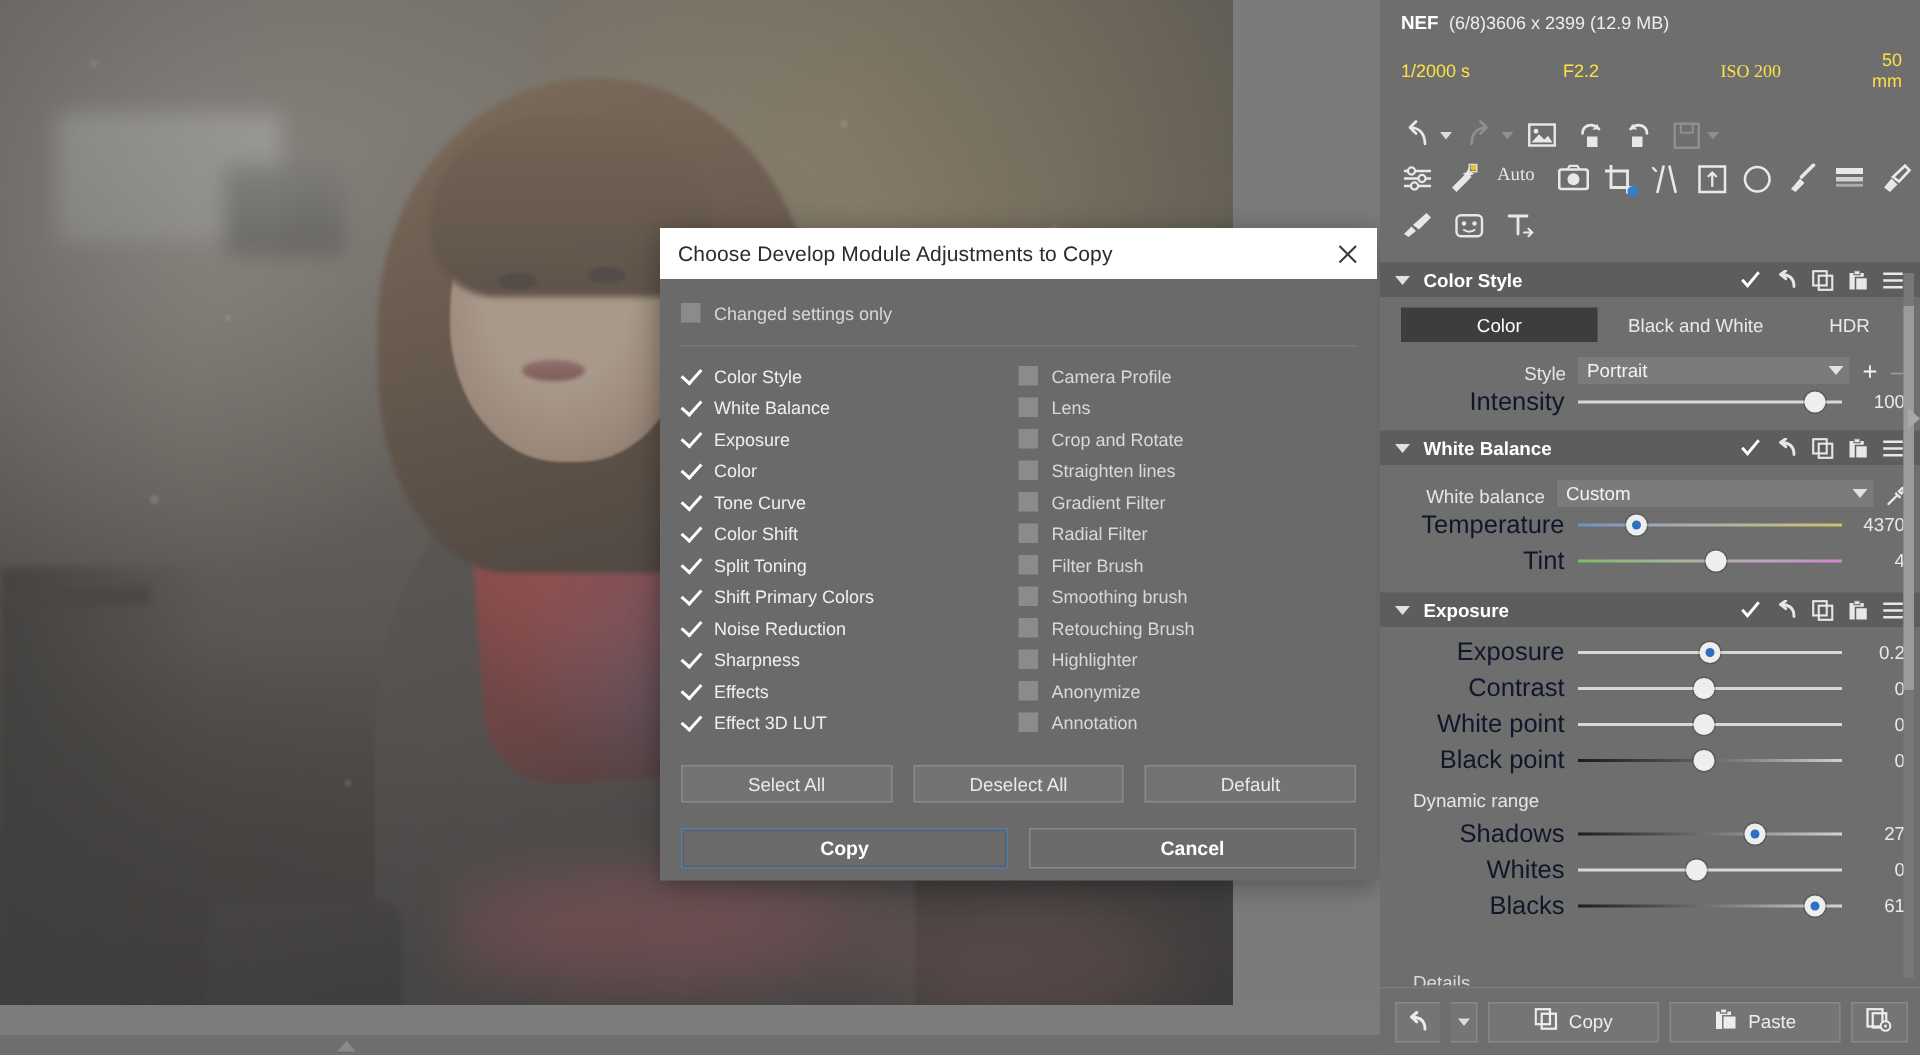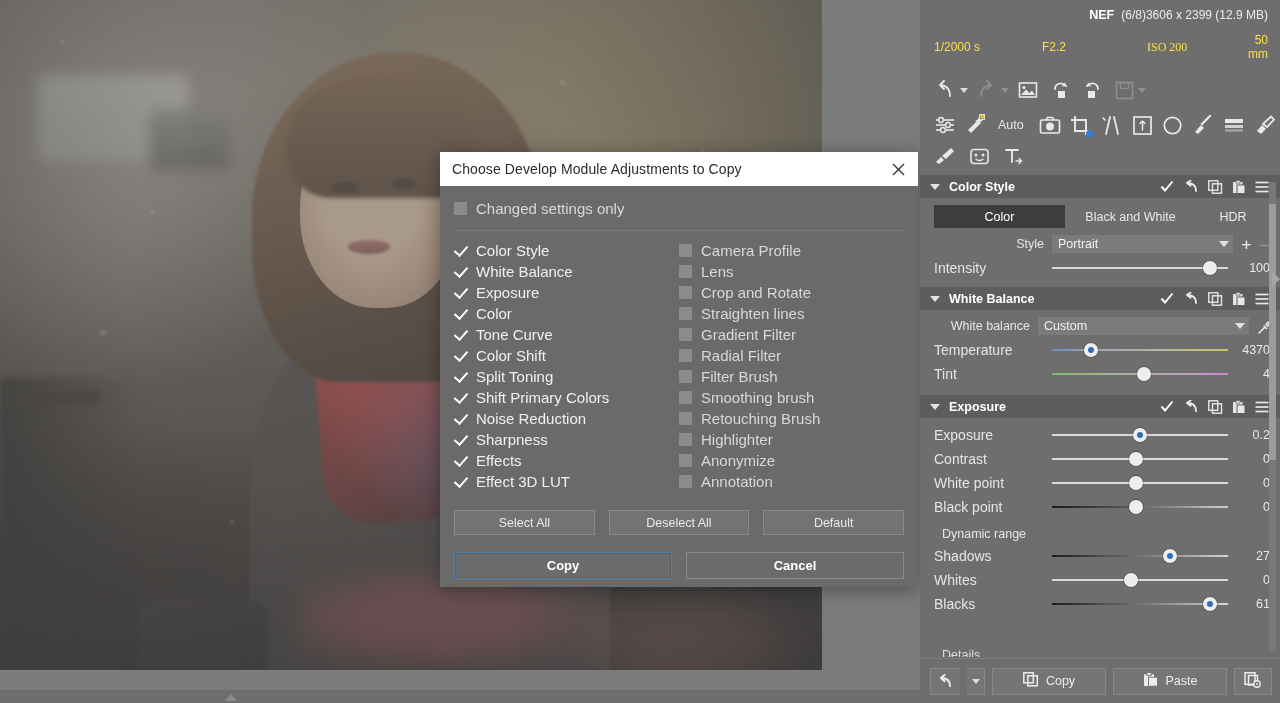--- a/index.html
+++ b/index.html
@@ -177,21 +177,21 @@
     position: relative;
   }
   .cb.off { background: #8b8b8b; }
   .cb.on { background: transparent; }
   .cb.on::after {
     content: "";
     position: absolute; left: 3px; top: -1px; width: 6px; height: 11px;
     border: solid #ffffff; border-width: 0 2px 2px 0;
     transform: rotate(42deg);
   }
-  .chk-label { font-size: 15px; color: #f0f0f0; white-space: nowrap; }
+  .chk-label { font-size: 12px; color: #f0f0f0; white-space: nowrap; }
   .chk-label.dim { color: #d8d8d8; }
 
   #changed-row { margin-bottom: 11px; }
   #modal-sep { height: 1px; background: #7a7a7a; margin: 0 0 9px 0; }
   #cols { display: flex; }
   #col-left { width: 232px; }
   #col-right { width: 232px; }
 
   #btn-row-1 {
     display: flex; gap: 14px; padding: 18px 14px 0 14px;
@@ -211,21 +211,21 @@
   }
   .btn-main.primary { border: 1px solid #4f7dab; box-shadow: inset 0 0 0 1px #5e5e5e; }
 
   
   #sidebar {
     position: absolute; right: 0; top: 0; width: 360px; height: 703px;
     background: #6e6e6e; color: #eaeaea;
   }
   #sb-meta { padding: 8px 12px 0 14px; }
   .meta-row { display: flex; align-items: center; font-size: 12px; }
-  #meta-row-1 { justify-content: flex-end; margin-bottom: 11px; }
+  #meta-row-1 { justify-content: flex-start; margin-bottom: 11px; }
   #meta-type { font-weight: bold; color: #ffffff; font-size: 12.5px; }
   #meta-count { color: #ededed; margin-left: 7px; font-weight: normal; }
   #meta-dims { color: #ededed; }
   #meta-row-2 { margin-bottom: 10px; color: #fde047; }
   #meta-row-2 > span { display: block; }
   .m-shutter { width: 108px; }
   .m-aperture { width: 105px; }
   .m-iso { width: 90px; font-family: Liberation Serif, serif; }
   .m-focal { text-align: right; flex: 1; }
 
@@ -238,21 +238,21 @@
     color: #e8e8e8; cursor: pointer; flex: none;
   }
   .ico.dis { color: #8f8f8f; cursor: default; }
   .caret {
     width: 0; height: 0; border-left: 4px solid transparent; border-right: 4px solid transparent;
     border-top: 5px solid #dcdcdc; margin: 0 5px 0 2px; flex: none; cursor: pointer;
   }
   .caret.dis { border-top-color: #8f8f8f; }
 
   #sb-tools-1, #sb-tools-2 {
-    display: flex; align-items: center; padding-left: 14px; gap: 9px;
+    display: flex; align-items: flex-start; padding-left: 14px; gap: 9px; font-family: Liberation Serif, serif;
   }
   #sb-tools-1 { height: 32px; }
   #sb-tools-2 { height: 30px; margin-bottom: 4px; }
   #auto-label { font-size: 12.5px; color: #e6e6e6; margin-left: 2px; cursor: pointer; }
 
   .section-head {
     display: flex; align-items: center; height: 23px;
     background: #5d5d5d; padding: 0 11px 0 10px; margin-top: 2px;
   }
   .sh-caret {
@@ -262,37 +262,37 @@
   .sh-title { flex: 1; font-size: 12.5px; font-weight: bold; color: #ffffff; }
   .sh-icons { display: flex; align-items: center; gap: 9px; }
 
   .tabs-row { display: flex; margin: 7px 10px 0 14px; height: 23px; }
   .tab {
     flex: 1; display: flex; align-items: center; justify-content: center;
     font-size: 12.5px; color: #e9e9e9; cursor: pointer;
   }
   .tab.active { background: #3d3d3d; color: #ffffff; }
 
-  .field-row { display: flex; align-items: center; height: 24px; margin: 4px 10px 0 14px; }
+  .field-row { display: flex; align-items: flex-end; height: 24px; margin: 4px 10px 0 14px; }
   .f-label { width: 118px; text-align: right; padding-right: 8px; font-size: 12.5px; color: #e6e6e6; flex: none; }
   .f-label.wide { width: 104px; }
   .dd {
     flex: 1; height: 18px; background: #7b7b7b; display: flex; align-items: center;
     padding: 0 4px 0 6px; font-size: 12.5px; color: #f2f2f2; cursor: pointer;
   }
   .dd-caret {
     margin-left: auto; width: 0; height: 0;
     border-left: 5px solid transparent; border-right: 5px solid transparent;
     border-top: 6px solid #e2e2e2;
   }
   .plus { color: #f0f0f0; font-size: 17px; margin-left: 9px; cursor: pointer; line-height: 1; }
   .minus { color: #9a9a9a; font-size: 17px; margin-left: 9px; cursor: default; line-height: 1; }
 
   .slider-row { display: flex; align-items: center; height: 24px; margin: 0 10px 0 14px; }
-  .sl-label { width: 118px; padding-right: 9px; font-size: 14px; color: #e5e5e5; flex: none; }
+  .sl-label { width: 118px; text-align: right; padding-right: 9px; font-size: 17px; color: #0f172a; flex: none; }
   .sl-track-wrap { position: relative; flex: 1; height: 24px; }
   .sl-track {
     position: absolute; left: 0; right: 0; top: 11px; height: 2px; background: #d8d8d8;
   }
   .sl-track.temp { background: linear-gradient(90deg,#6f8fc4 0%,#9fa8b8 28%,#b6b49a 60%,#c9c46a 100%); height: 2px; }
   .sl-track.tint { background: linear-gradient(90deg,#7fba6a 0%,#a9b49c 40%,#bda4c2 70%,#cf86cf 100%); height: 2px; }
   .sl-track.black { background: linear-gradient(90deg,#1c1c1c 0%,#4a4a4a 35%,#cfcfcf 100%); }
   .sl-track.blacks { background: linear-gradient(90deg,#1c1c1c 0%,#6a6a6a 45%,#d4d4d4 100%); }
   .sl-knob {
     position: absolute; top: 5px; width: 14px; height: 14px; border-radius: 50%;

